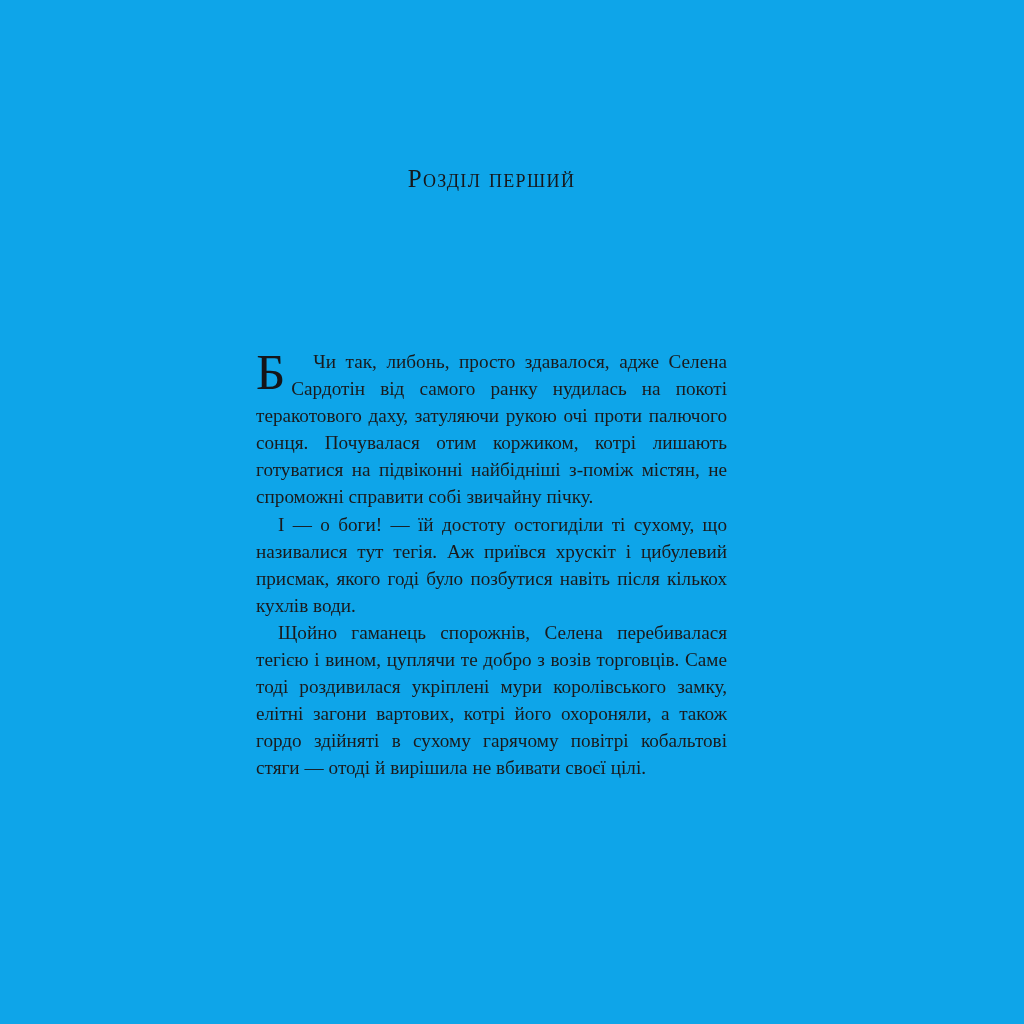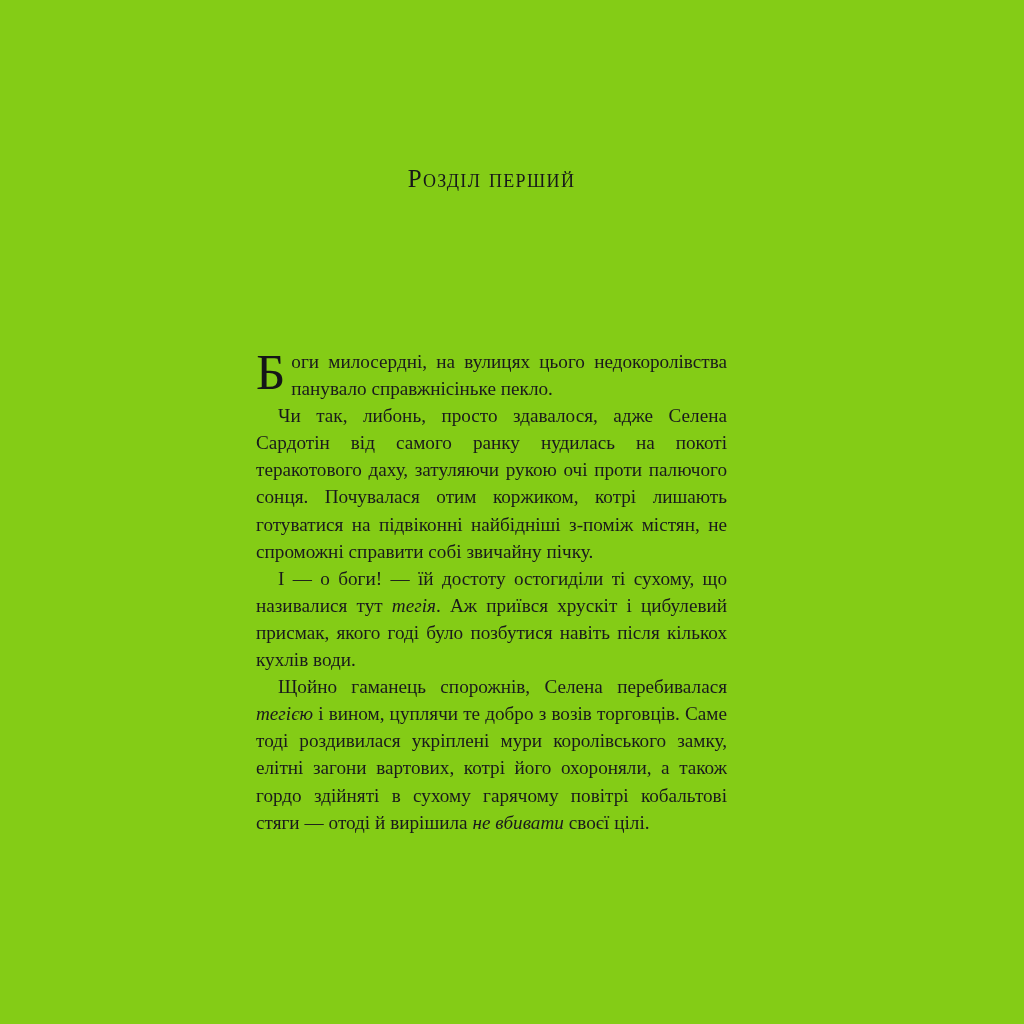--- a/index.html
+++ b/index.html
@@ -6,21 +6,21 @@
   html, body {
     margin: 0;
     padding: 0;
     background: #ffffff;
   }
 
   .page {
     position: relative;
     width: 1024px;
     height: 1024px;
-    background: #84cc16;
+    background: #0ea5e9;
     overflow: hidden;
     font-family: "Liberation Serif", "DejaVu Serif", serif;
     color: #1a1a1c;
     -webkit-font-smoothing: antialiased;
   }
 
   
   .chapter-heading {
     position: absolute;
     left: 256px;
@@ -68,34 +68,33 @@
     font-family: "Liberation Serif", "DejaVu Serif", serif;
     font-size: 51px;
     line-height: 44px;
     padding: 0 6px 0 0;
     margin: 2px 0 0 0;
     font-weight: 400;
     color: #151518;
   }
 
   .italic {
-    font-style: italic;
   }
 
 </style>
 </head>
 <body>
 
 <div class="page">
 
   <h1 class="chapter-heading">Розділ перший</h1>
 
   <div class="text-column">
 
-    <p class="body-paragraph has-dropcap"><span class="dropcap">Б</span><span>оги милосердні, на вулицях цього недокоролівства панувало справжнісіньке пекло.</span></p>
+    <p class="body-paragraph has-dropcap"><span class="dropcap">Б</span></p>
 
     <p class="body-paragraph"><span>Чи так, либонь, просто здавалося, адже Селена Сардотін від самого ранку нудилась на покоті теракотового даху, затуляючи рукою очі проти палючого сонця. Почувалася отим коржиком, котрі лишають готуватися на підвіконні найбідніші з-поміж містян, не спроможні справити собі звичайну пічку.</span></p>
 
     <p class="body-paragraph"><span>І — о боги! — їй достоту остогиділи ті сухому, що називалися тут </span><span class="italic">тегія</span><span>. Аж приївся хрускіт і цибулевий присмак, якого годі було позбутися навіть після кількох кухлів води.</span></p>
 
 
     <p class="body-paragraph"><span>Щойно гаманець спорожнів, Селена перебивалася </span><span class="italic">тегією</span><span> і вином, цуплячи те добро з возів торговців. Саме тоді роздивилася укріплені мури королівського замку, елітні загони вартових, котрі його охороняли, а також гордо здійняті в сухому гарячому повітрі кобальтові стяги — отоді й вирішила </span><span class="italic">не вбивати</span><span> своєї цілі.</span></p>
 
   </div>
 

